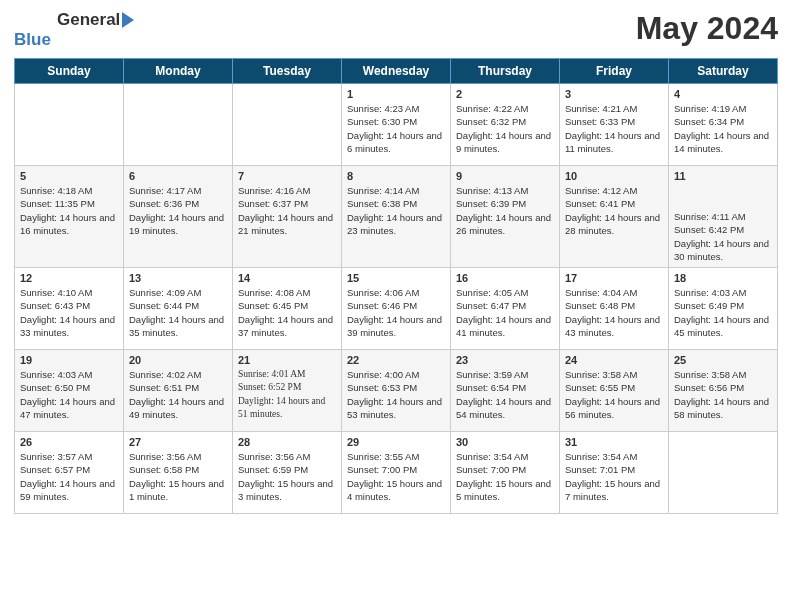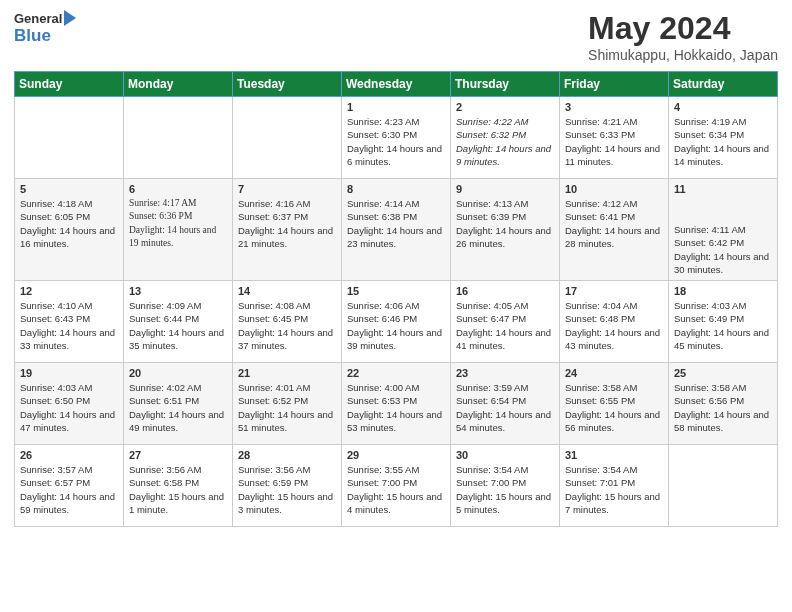--- a/index.html
+++ b/index.html
@@ -21,23 +21,24 @@
       justify-content: space-between;
       align-items: flex-start;
       margin-bottom: 8px;
     }
     .logo {
       display: flex;
       flex-direction: column;
       align-items: flex-start;
     }
     .logo-general {
-      font-size: 13px;
+      font-size: 17px;
       font-weight: bold;
       color: #333;
+      margin-left: 43px;
     }
     .logo-blue {
       font-size: 17px;
       font-weight: bold;
       color: #3a7abf;
       text-align: right;
     }
     .logo-arrow {
       display: inline-block;
       width: 0;
@@ -62,26 +63,26 @@
     .title-location {
       font-size: 14px;
       color: #555;
     }
     table {
       width: 100%;
       border-collapse: collapse;
       table-layout: fixed;
     }
     thead th {
-      background-color: #15803d;
+      background-color: #0c4a6e;
       color: #fff;
       font-size: 12px;
       font-weight: bold;
       padding: 5px 4px;
-      text-align: left;
+      text-align: center;
       border: 1px solid #5a9ad4;
     }
     tbody td {
       border: 1px solid #ccc;
       vertical-align: top;
       padding: 4px 5px;
       font-size: 10px;
       color: #333;
       height: 82px;
       background: #fff;
@@ -108,21 +109,20 @@
       <div class="logo-line">
         <span class="logo-general">General</span>
         <span class="logo-arrow"></span>
       </div>
       <div>
         <span class="logo-blue">Blue</span>
       </div>
     </div>
     <div class="title-block">
       <div class="title-month">May 2024</div>
-      <div class="title-location">Shimukappu, Hokkaido, Japan</div>
     </div>
   </div>
 
   <table>
     <thead>
       <tr>
       <th>Sunday</th>
           <th>Monday</th>
           <th>Tuesday</th>
           <th>Wednesday</th>
@@ -137,47 +137,47 @@
           <td></td>
           <td></td>
           <td>
             <div class="day-number">1</div>
             <div class="day-info" style="white-space: pre-line;">Sunrise: 4:23 AM
 Sunset: 6:30 PM
 Daylight: 14 hours and 6 minutes.</div>
           </td>
           <td>
             <div class="day-number">2</div>
-            <div class="day-info" style="white-space: pre-line; font-style: italic;">Sunrise: 4:22 AM
+            <div class="day-info" style="white-space: pre-line;">Sunrise: 4:22 AM
 Sunset: 6:32 PM
 Daylight: 14 hours and 9 minutes.</div>
           </td>
           <td>
             <div class="day-number">3</div>
             <div class="day-info" style="white-space: pre-line;">Sunrise: 4:21 AM
 Sunset: 6:33 PM
 Daylight: 14 hours and 11 minutes.</div>
           </td>
           <td>
             <div class="day-number">4</div>
             <div class="day-info" style="white-space: pre-line;">Sunrise: 4:19 AM
 Sunset: 6:34 PM
 Daylight: 14 hours and 14 minutes.</div>
           </td>
         </tr>
         <tr>
           <td>
             <div class="day-number">5</div>
             <div class="day-info" style="white-space: pre-line;">Sunrise: 4:18 AM
-Sunset: 6:05 PM
+Sunset: 11:35 PM
 Daylight: 14 hours and 16 minutes.</div>
           </td>
           <td>
             <div class="day-number">6</div>
-            <div class="day-info" style="white-space: pre-line; font-family: Liberation Serif, serif;">Sunrise: 4:17 AM
+            <div class="day-info" style="white-space: pre-line;">Sunrise: 4:17 AM
 Sunset: 6:36 PM
 Daylight: 14 hours and 19 minutes.</div>
           </td>
           <td>
             <div class="day-number">7</div>
             <div class="day-info" style="white-space: pre-line;">Sunrise: 4:16 AM
 Sunset: 6:37 PM
 Daylight: 14 hours and 21 minutes.</div>
           </td>
           <td>
@@ -257,21 +257,21 @@
 Daylight: 14 hours and 47 minutes.</div>
           </td>
           <td>
             <div class="day-number">20</div>
             <div class="day-info" style="white-space: pre-line;">Sunrise: 4:02 AM
 Sunset: 6:51 PM
 Daylight: 14 hours and 49 minutes.</div>
           </td>
           <td>
             <div class="day-number">21</div>
-            <div class="day-info" style="white-space: pre-line;">Sunrise: 4:01 AM
+            <div class="day-info" style="white-space: pre-line; font-family: Liberation Serif, serif;">Sunrise: 4:01 AM
 Sunset: 6:52 PM
 Daylight: 14 hours and 51 minutes.</div>
           </td>
           <td>
             <div class="day-number">22</div>
             <div class="day-info" style="white-space: pre-line;">Sunrise: 4:00 AM
 Sunset: 6:53 PM
 Daylight: 14 hours and 53 minutes.</div>
           </td>
           <td>

